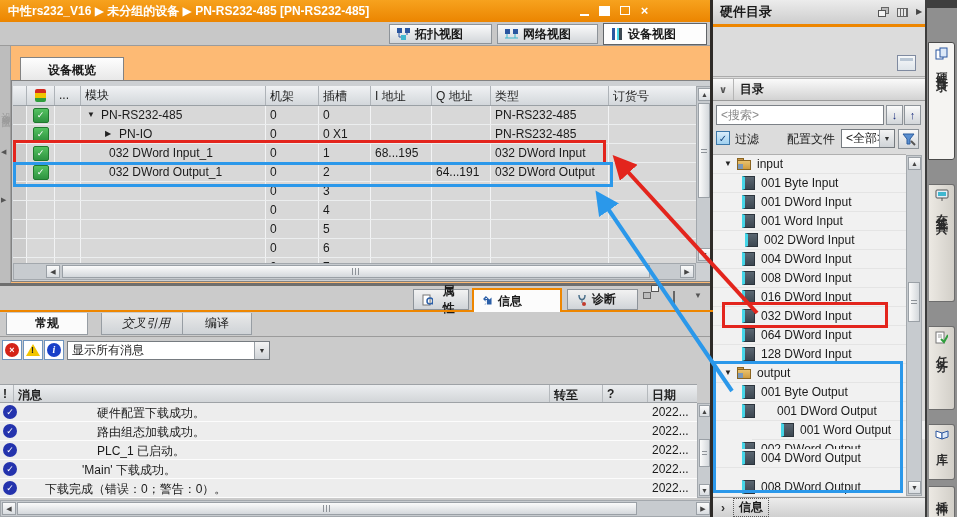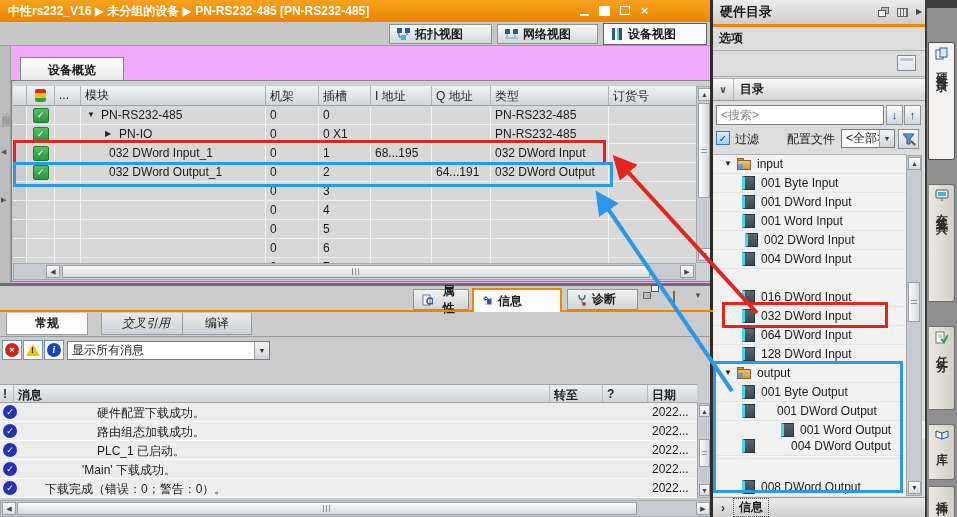--- a/index.html
+++ b/index.html
@@ -1,16 +1,16 @@
 <!DOCTYPE html>
 <html><head>
 <meta charset="utf-8">
 <style>
   html,body{margin:0;padding:0;background:#9a9a9a;}
-  #app{position:relative;width:957px;height:517px;overflow:hidden;background:#f0abfc;
+  #app{position:relative;width:957px;height:517px;overflow:hidden;background:#fdba74;
        font-family:"Liberation Sans","DejaVu Sans",sans-serif;font-size:12px;color:#1a1a1a;
        -webkit-font-smoothing:antialiased;}
   .abs{position:absolute;}
 
   
   .titlebar{left:0;top:0;width:713px;height:22px;background:linear-gradient(#f7a21e,#ec8500);
             color:#fff;font-weight:bold;display:flex;align-items:center;padding-left:8px;box-sizing:border-box;}
   .winbtns{position:absolute;left:578px;top:4px;display:flex;gap:7px;align-items:center;}
   .wb{width:13px;height:13px;display:flex;align-items:center;justify-content:center;color:#fff;}
   .wb-minbar{width:9px;height:2px;background:#fff;margin-top:8px;}
@@ -513,23 +513,20 @@
   </div>
   <div class="pheadicons">
     <span class="ic-float">
         <span class="b"></span>
         <span class="f"></span>
       </span>
     <span class="ic-cols"></span>
     <span class="glyph" style="font-size:8px;color:#444;">▶</span>
   </div>
   <div class="abs pol"></div>
-  <div class="abs optrow">
-      <span>选项</span>
-    </div>
   <div class="abs panebtn">
       <i></i>
     </div>
   <div class="abs optsep"></div>
   <div class="abs cathead">
     <span class="chev glyph">∨</span>
     <span class="lbl">目录</span>
   </div>
   <input class="abs search" placeholder="&lt;搜索&gt;" style="">
   <div class="sbtn2" style="left:886px;">
@@ -577,20 +574,24 @@
       <span>001 Word Input</span>
     </div>
   <div class="crow mod" style="top:231px;padding-left:32px;">
       <span class="mico"></span>
       <span>002 DWord Input</span>
     </div>
   <div class="crow mod" style="top:250px;">
       <span class="mico"></span>
       <span>004 DWord Input</span>
     </div>
+  <div class="crow mod" style="top:269px;">
+      <span class="mico"></span>
+      <span>008 DWord Input</span>
+    </div>
   <div class="crow mod" style="top:288px;">
       <span class="mico"></span>
       <span>016 DWord Input</span>
     </div>
   <div class="crow mod" style="top:307px;">
       <span class="mico"></span>
       <span>032 DWord Input</span>
     </div>
   <div class="crow mod" style="top:326px;">
       <span class="mico"></span>
@@ -618,21 +619,21 @@
       <span>001 DWord Output</span>
     </div>
   <div class="crow mod" style="top:421px;margin-left:39px;">
       <span class="mico"></span>
       <span>001 Word Output</span>
     </div>
   <div class="crow mod" style="top:440px;">
       <span class="mico"></span>
       <span>002 DWord Output</span>
     </div>
-  <div class="crow mod" style="top:437px;gap:30px;">
+  <div class="crow mod" style="top:449px;">
       <span class="mico"></span>
       <span>004 DWord Output</span>
     </div>
   <div class="crow mod" style="top:478px;">
       <span class="mico"></span>
       <span>008 DWord Output</span>
     </div>
 
   <div class="abs sbv" style="left:906px;top:155px;width:16px;height:341px;">
     <div class="sbtn glyph" style="left:1px;top:1px;width:13px;height:13px;">▲</div>

